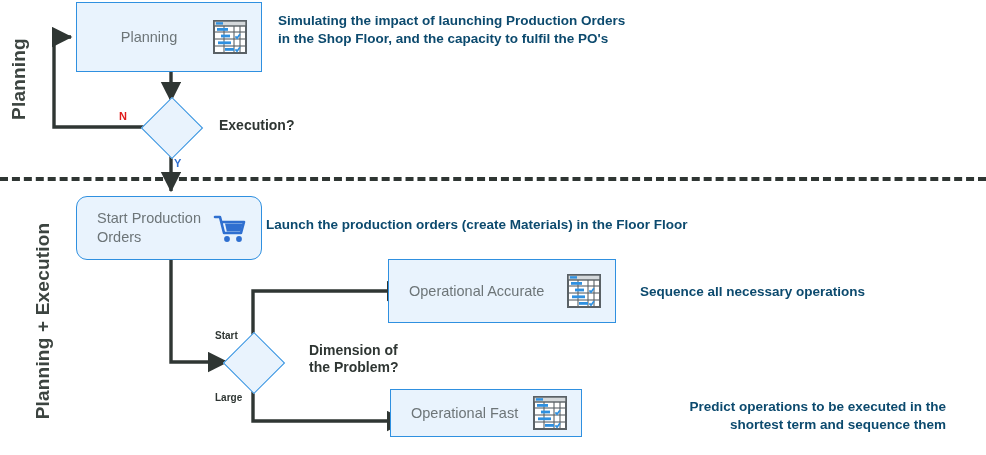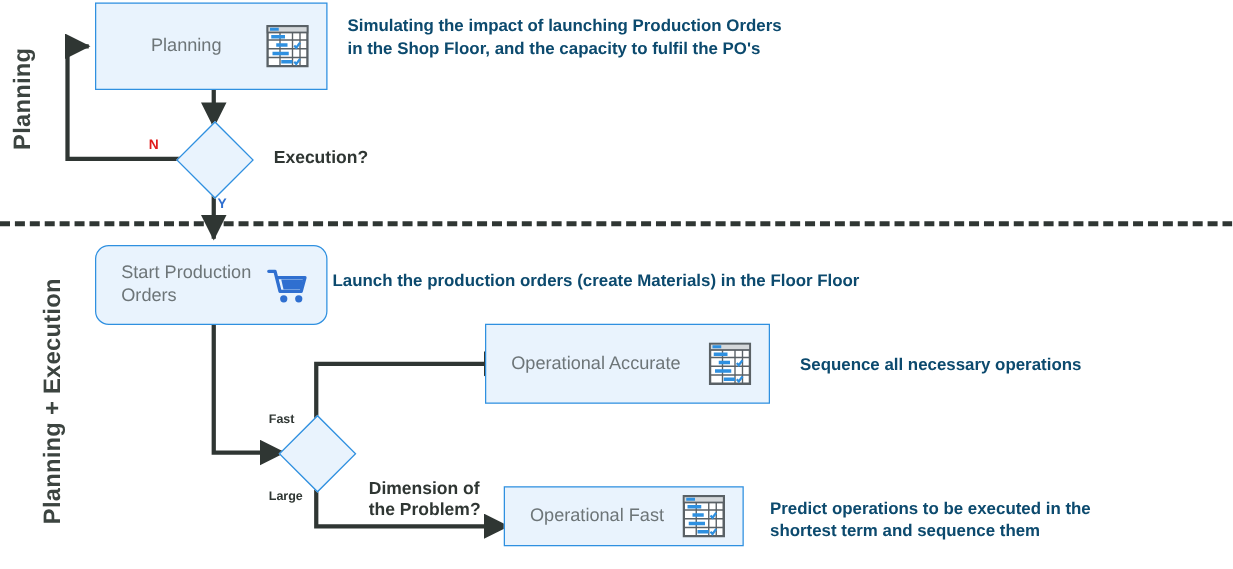--- a/index.html
+++ b/index.html
@@ -75,21 +75,21 @@
   .box-icon {
     width: 34px;
     height: 34px;
     flex: 0 0 34px;
     display: block;
   }
 
   #box-planning { left: 76px;  top: 2px;   width: 186px; height: 70px; }
   #box-start    { left: 76px;  top: 196px; width: 186px; height: 64px; border-radius: 11px; }
   #box-accurate { left: 388px; top: 259px; width: 228px; height: 64px; justify-content: center; }
-  #box-fast     { left: 403px; top: 389px; width: 192px; height: 48px; align-items: center; }
+  #box-fast     { left: 390px; top: 389px; width: 192px; height: 48px; align-items: center; }
 
   #box-start .box-label,
   #box-accurate .box-label,
   #box-fast .box-label { text-align: left; padding-left: 6px; }
 
   
   .diamond {
     position: absolute;
     background: #e9f3fd;
     border: 1.5px solid #2f90e0;
@@ -103,32 +103,32 @@
     position: absolute;
     color: #0c4a6e;
     font-size: 13.5px;
     font-weight: bold;
     line-height: 18px;
     white-space: pre-line;
   }
   #note-planning  { left: 278px; top: 12px;  width: 400px; }
   #note-start     { left: 266px; top: 216px; width: 470px; }
   #note-accurate  { left: 616px; top: 283px; width: 300px; margin-left: 24px; }
-  #note-fast      { left: 616px; top: 398px; width: 330px; }
+  #note-fast      { left: 616px; top: 398px; width: 330px; text-align: right; }
 
   .inline-label {
     position: absolute;
     color: #2f3633;
     font-size: 14px;
     font-weight: bold;
     line-height: 17px;
     white-space: pre-line;
   }
   #label-acceptable { left: 219px; top: 117px; }
-  #label-dimension  { left: 295px; top: 342px; margin-top: 40px; }
+  #label-dimension  { left: 309px; top: 342px; }
 
   .edge-label {
     position: absolute;
     font-size: 10px;
     font-weight: bold;
     color: #2f3633;
   }
   #label-small { left: 215px; top: 330px; }
   #label-large { left: 215px; top: 392px; }
 
@@ -230,21 +230,21 @@
       <path d="M2,6 L7,6 L11,22 L28,22 L31,11 L9.2,11" fill="none" stroke="#2f6fd0" stroke-width="2.6" stroke-linecap="round" stroke-linejoin="round"></path>
       <path d="M12,12.5 L29.6,12.5 L27.6,20.5 L13.8,20.5 z" fill="#2f6fd0"></path>
       <circle cx="14" cy="28" r="2.9" fill="#2f6fd0"></circle>
       <circle cx="26" cy="28" r="2.9" fill="#2f6fd0"></circle>
     </svg>
   </div>
 
   <div class="diamond" id="diamond-dimension"></div>
   <div id="label-dimension" class="inline-label">Dimension of
 the Problem?</div>
-  <div id="label-small" class="edge-label">Fast</div>
+  <div id="label-small" class="edge-label">Start</div>
   <div id="label-large" class="edge-label">Large</div>
 
   <div class="box" id="box-accurate">
     <div class="box-label">Operational
 Accurate</div>
     <svg class="box-icon" viewBox="0 0 34 34">
       <rect x="1" y="1" width="32" height="32" fill="#ffffff" stroke="#5a6166" stroke-width="2"></rect>
       <rect x="1" y="1" width="32" height="5" fill="#d4d8db" stroke="#5a6166" stroke-width="1.4"></rect>
       <g stroke="#5a6166" stroke-width="1.1">
         <line x1="1" y1="12" x2="33" y2="12"></line>

